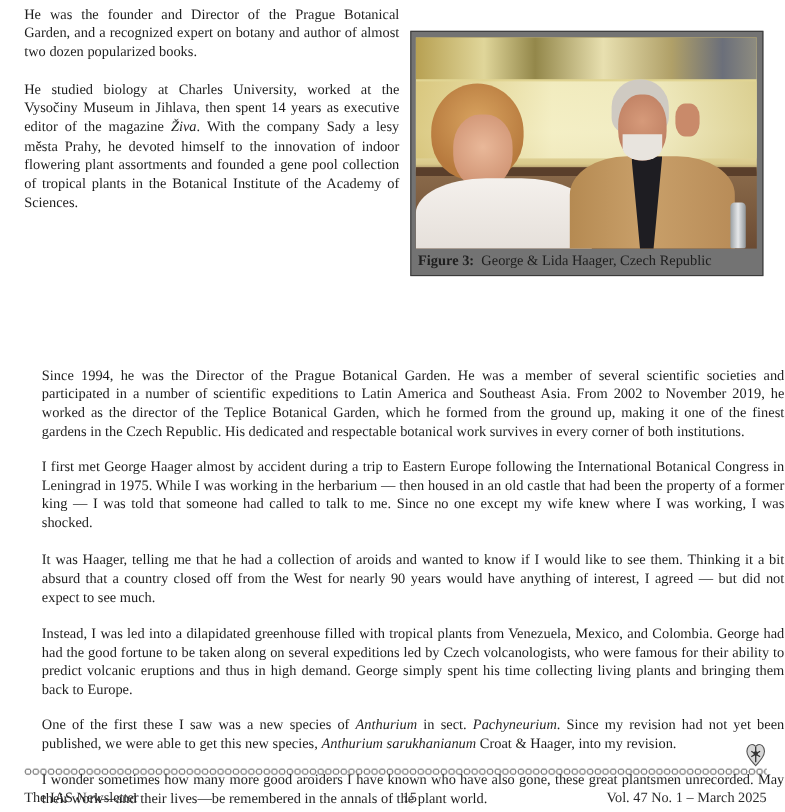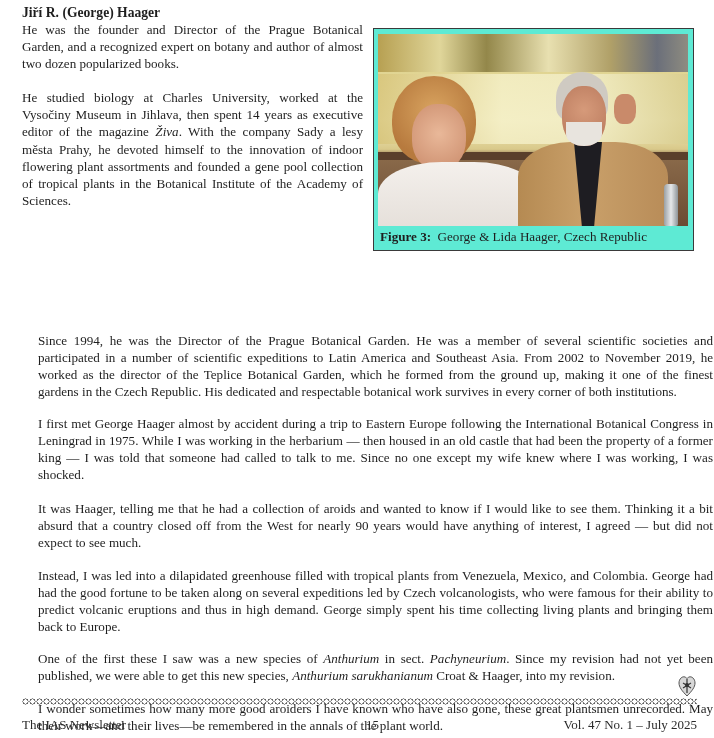--- a/index.html
+++ b/index.html
@@ -16,21 +16,21 @@
   }
   .p {
     font-size: 13.1px; line-height: 17.1px; margin: 0 0 17px 0;
     text-align: justify;
   }
   .col-left { width: 341px; }
   .figure {
     position: absolute; left: 351px; top: 24px;
     width: 321px; height: 223px;
     border: 1.5px solid #3a3a3a;
-    background: #5eead4;
+    background: #737373;
     box-sizing: border-box;
   }
   .photo {
     position: absolute; left: 4px; top: 5px; width: 310px; height: 192px;
     overflow: hidden;
     background: linear-gradient(180deg, #c8b46a 0%, #e6dc9c 25%, #f3edc0 45%, #d9c98a 60%, #8a6a4a 64%, #6b4b33 100%);
   }
   .photo .water {
     position: absolute; left: 0; top: 40px; width: 100%; height: 70px;
     background: linear-gradient(90deg, #d7c47a, #f4efc6 40%, #f1ecc4 70%, #d9cd8f);
@@ -115,21 +115,20 @@
   }
   .footer.left { left: 22px; }
   .footer.center { left: 366px; }
   .footer.right { right: 17px; }
   i { font-style: italic; }
 </style>
 </head>
 <body>
 
 <div class="page">
-  <h1 class="title">Jiří R. (George) Haager</h1>
   <div class="col-left">
     <p class="p">He was the founder and Director of the Prague Botanical Garden, and a recognized expert on botany and author of almost two dozen popularized books.</p>
     <p class="p"><span>He studied biology at Charles University, worked at the Vysočiny Museum in Jihlava, then spent 14 years as executive editor of the magazine </span><i>Živa</i><span>. With the company Sady a lesy města Prahy, he devoted himself to the innovation of indoor flowering plant assortments and founded a gene pool collection of tropical plants in the Botanical Institute of the Academy of Sciences.</span></p>
   </div>
 
   <div class="figure">
     <div class="photo" title="Photo of Lida and George Haager seated by a river">
       <div class="trees"></div>
       <div class="water"></div>
       <div class="rail"></div>
@@ -160,13 +159,13 @@
 <svg class="ornament" viewBox="0 0 18 22">
   <path d="M9 21 C4 16 1 12 1 8 C1 4 4 1 7 2 C8 2.5 9 3.5 9 3.5 C9 3.5 10 2.5 11 2 C14 1 17 4 17 8 C17 12 14 16 9 21 Z" fill="#d8d8d8" stroke="#555" stroke-width="1"></path>
   <path d="M9 4 L9 18 M5 8 L13 13 M13 8 L5 13" stroke="#333" stroke-width="1.2" fill="none"></path>
   <circle cx="9" cy="10" r="2" fill="#333"></circle>
 </svg>
 
 <div class="divider"></div>
 
 <div class="footer left">The IAS Newsletter</div>
 <div class="footer center">15</div>
-<div class="footer right">Vol. 47 No. 1 – July 2025</div>
+<div class="footer right">Vol. 47 No. 1 – March 2025</div>
 
 </body></html>

